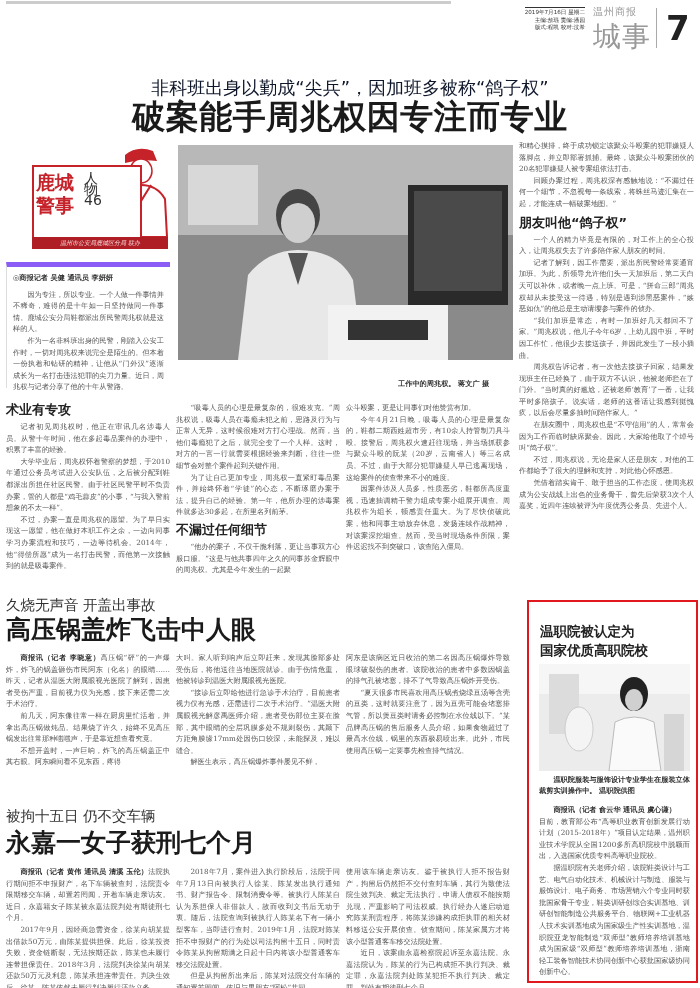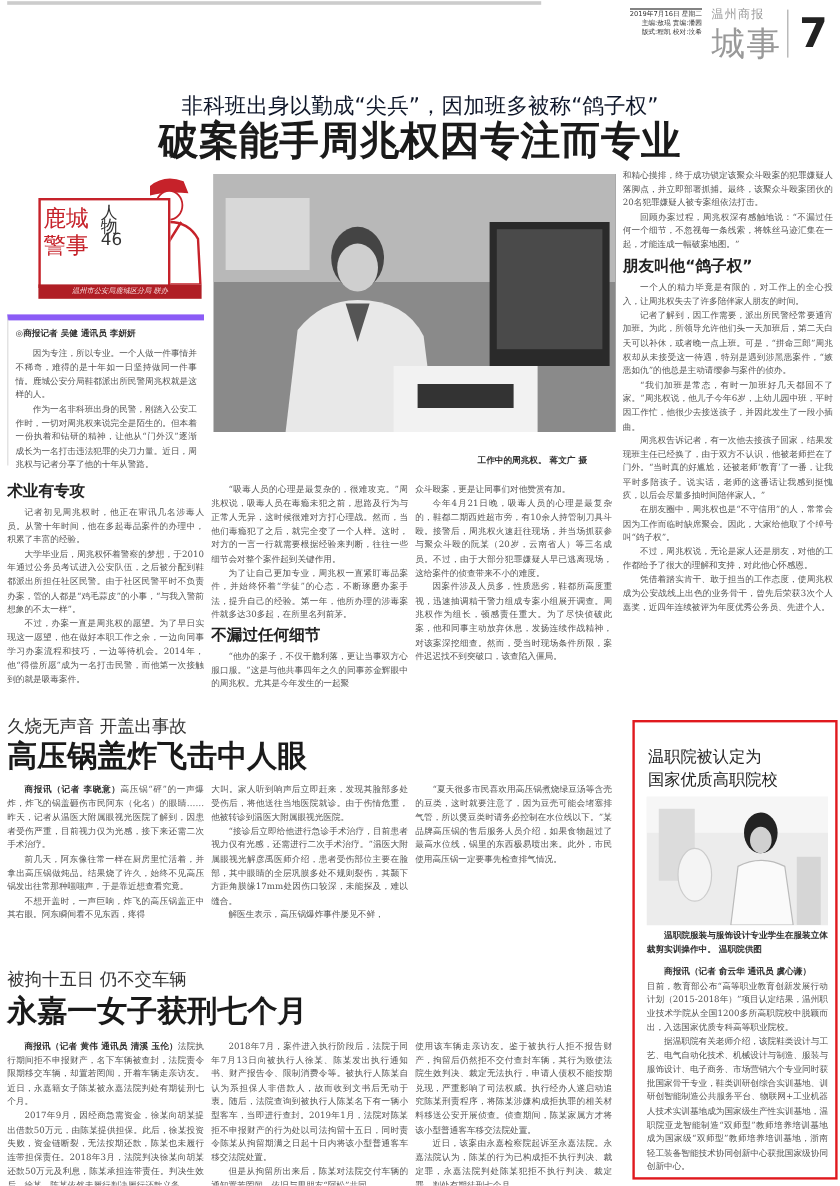--- a/index.html
+++ b/index.html
@@ -18,21 +18,21 @@
   .paper-name { left: 593px; top: 5px; font-size: 10px; color: #999; letter-spacing: 1px; }
   .section-name { left: 593px; top: 18px; font-size: 28px; color: #999; letter-spacing: 1px; }
   .vsep { left: 656px; top: 8px; width: 1px; height: 40px; background: #aaa; }
   .page-no { left: 666px; top: 8px; font-size: 34px; font-weight: bold; color: #222; }
 
   .kicker { left: 0; top: 60px; width: 700px; text-align: center; font-size: 18px; color: #0f172a; margin-top: 16px; }
   .headline { left: 0; top: 95px; width: 700px; text-align: center; font-size: 33px; font-weight: 900; color: #1a1a1a; letter-spacing: 0.5px; }
 
   .logo-box { left: 20px; top: 145px; width: 150px; height: 105px; }
   .logo-frame { left: 12px; top: 20px; width: 110px; height: 75px; border: 2px solid #c6222a; background:#fff; }
-  .logo-text { left: 16px; top: 26px; font-size: 19px; font-weight: normal; color: #c6222a; line-height: 23px; font-family: "DejaVu Serif", serif; }
+  .logo-text { left: 16px; top: 26px; font-size: 19px; font-weight: bold; color: #c6222a; line-height: 23px; font-family: "DejaVu Serif", serif; }
   .logo-sub { left: 64px; top: 28px; font-size: 14px; color: #333; width: 14px; line-height: 11px; }
   .logo-band { left: 12px; top: 92px; width: 136px; height: 12px; background: #b01e25; color: #f6dcdc; font-size: 6px; line-height: 12px; text-align: center; font-style: italic; }
   .officer { left: 85px; top: 0; width: 65px; height: 92px; }
 
   .lead-box { left: 6px; top: 262px; width: 164px; height: 126px; border-top: 5px solid #8b5cf6; border-left:1px solid #ddd; padding: 5px 6px 0 6px; }
 
   .photo { left: 178px; top: 145px; width: 335px; height: 215px; background: #777; overflow: hidden; }
   .caption-1 { left: 398px; top: 379px; font-size: 7.2px; color: #333; font-weight: bold; }
 
   .col-a { left: 6px; top: 402px; width: 164px; }
@@ -46,21 +46,21 @@
   .s2-b { left: 176px; top: 652px; width: 164px; }
   .s2-c { left: 346px; top: 652px; width: 164px; }
 
   .story3-kicker { left: 6px; top: 807px; font-size: 14.5px; color: #333; }
   .story3-head { left: 6px; top: 826px; font-size: 25px; font-weight: 900; color: #1a1a1a; }
   .s3-a { left: 6px; top: 866px; width: 164px; }
   .s3-b { left: 176px; top: 866px; width: 164px; }
   .s3-c { left: 346px; top: 866px; width: 164px; }
 
   .ad-box { left: 527px; top: 600px; width: 171px; height: 383px; border: 2px solid #e0191e; padding: 0 6px; }
-  .ad-title { left: 11px; top: 20px; font-size: 13.5px; color: #222; line-height: 19px; width: 155px; }
+  .ad-title { left: 11px; top: 20px; font-size: 13.5px; color: #222; line-height: 19px; width: 155px; font-weight: bold; }
   .ad-photo { left: 10px; top: 62px; width: 151px; height: 107px; background: #e6e6e6; overflow: hidden; }
   .ad-caption { left: 10px; top: 172px; width: 151px; font-size: 7.2px; line-height: 11px; color: #333; font-weight: bold; text-indent: 2em; }
   .ad-body { left: 10px; top: 202px; width: 151px; }
 </style>
 </head>
 <body>
 
 <div class="abs top-rule"></div>
 <div class="abs masthead-meta">
   <div class="date">2019年7月16日 星期二</div>
@@ -152,20 +152,21 @@
   <p><span class="byline">商报讯（记者 李晓意）</span><span>高压锅“砰”的一声爆炸，炸飞的锅盖砸伤市民阿东（化名）的眼睛……昨天，记者从温医大附属眼视光医院了解到，因患者受伤严重，目前视力仅为光感，接下来还需二次手术治疗。</span></p>
   <p>前几天，阿东像往常一样在厨房里忙活着，并拿出高压锅做炖品。结果烧了许久，始终不见高压锅发出往常那种嗤嗤声，于是靠近想查看究竟。</p>
   <p>不想开盖时，一声巨响，炸飞的高压锅盖正中其右眼。阿东瞬间看不见东西，疼得</p>
 </div>
 <div class="abs s2-b body-text">
   <p class="noind">大叫。家人听到响声后立即赶来，发现其脸部多处受伤后，将他送往当地医院就诊。由于伤情危重，他被转诊到温医大附属眼视光医院。</p>
   <p>“接诊后立即给他进行急诊手术治疗，目前患者视力仅有光感，还需进行二次手术治疗。”温医大附属眼视光解彦禹医师介绍，患者受伤部位主要在脸部，其中眼睛的全层巩膜多处不规则裂伤，其颞下方距角膜缘17mm处因伤口较深，未能探及，难以缝合。</p>
   <p>解医生表示，高压锅爆炸事件屡见不鲜，</p>
 </div>
 <div class="abs s2-c body-text">
+  <p class="noind">阿东是该病区近日收治的第二名因高压锅爆炸导致眼球破裂伤的患者。该院收治的患者中多数因锅盖的排气孔被堵塞，排不了气导致高压锅炸开受伤。</p>
   <p>“夏天很多市民喜欢用高压锅煮烧绿豆汤等含壳的豆类，这时就要注意了，因为豆壳可能会堵塞排气管，所以煲豆类时请务必控制在水位线以下。”某品牌高压锅的售后服务人员介绍，如果食物超过了最高水位线，锅里的东西极易喷出来。此外，市民使用高压锅一定要事先检查排气情况。</p>
 </div>
 
 <div class="abs story3-kicker">被拘十五日  仍不交车辆</div>
 <div class="abs story3-head">永嘉一女子获刑七个月</div>
 <div class="abs s3-a body-text">
   <p><span class="byline">商报讯（记者 黄伟 通讯员 清溪 玉伦）</span><span>法院执行期间拒不申报财产，名下车辆被查封，法院责令限期移交车辆，却置若罔闻，开着车辆走亲访友。近日，永嘉籍女子陈某被永嘉法院判处有期徒刑七个月。</span></p>
   <p>2017年9月，因经商急需资金，徐某向胡某提出借款50万元，由陈某提供担保。此后，徐某投资失败，资金链断裂，无法按期还款，陈某也未履行连带担保责任。2018年3月，法院判决徐某向胡某还款50万元及利息，陈某承担连带责任。判决生效后，徐某、陈某依然未履行判决履行还款义务。</p>
 </div>
 <div class="abs s3-b body-text">

